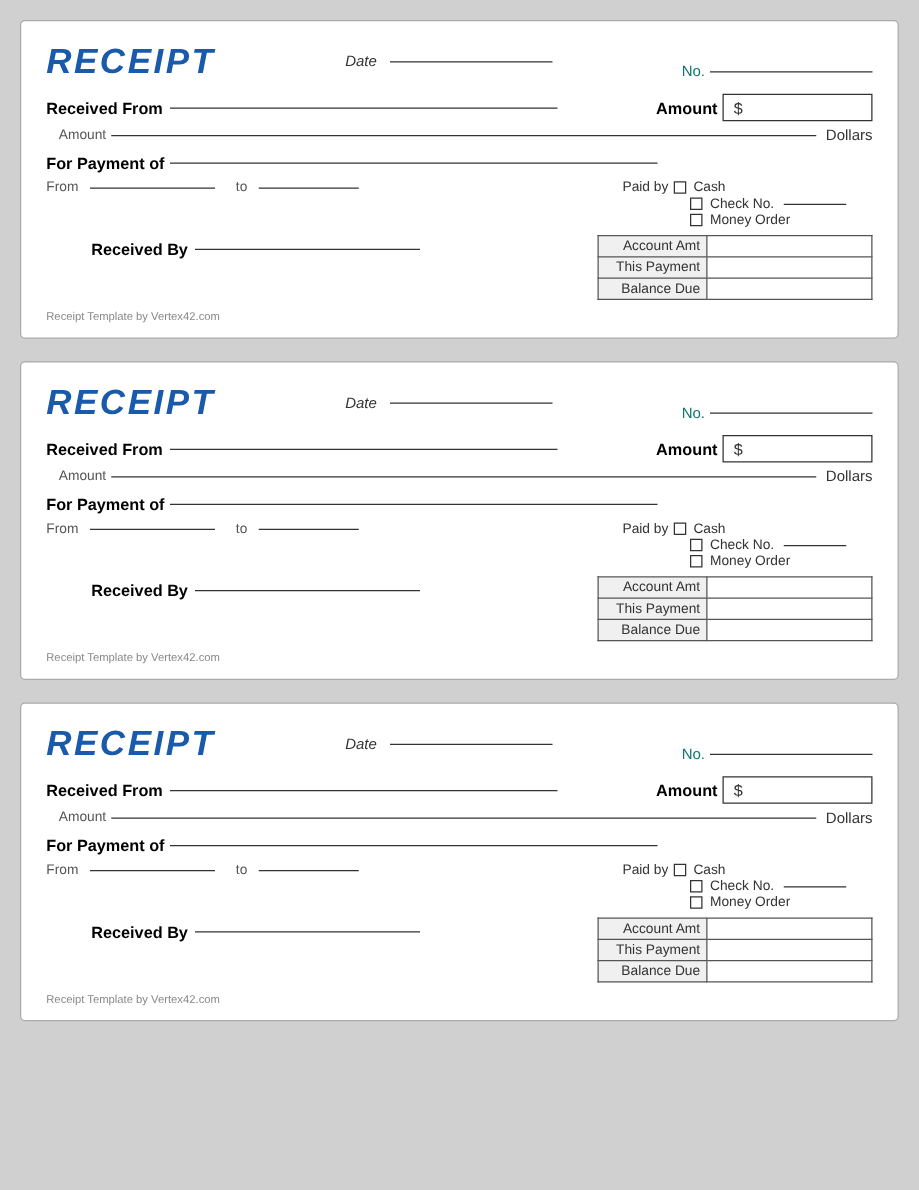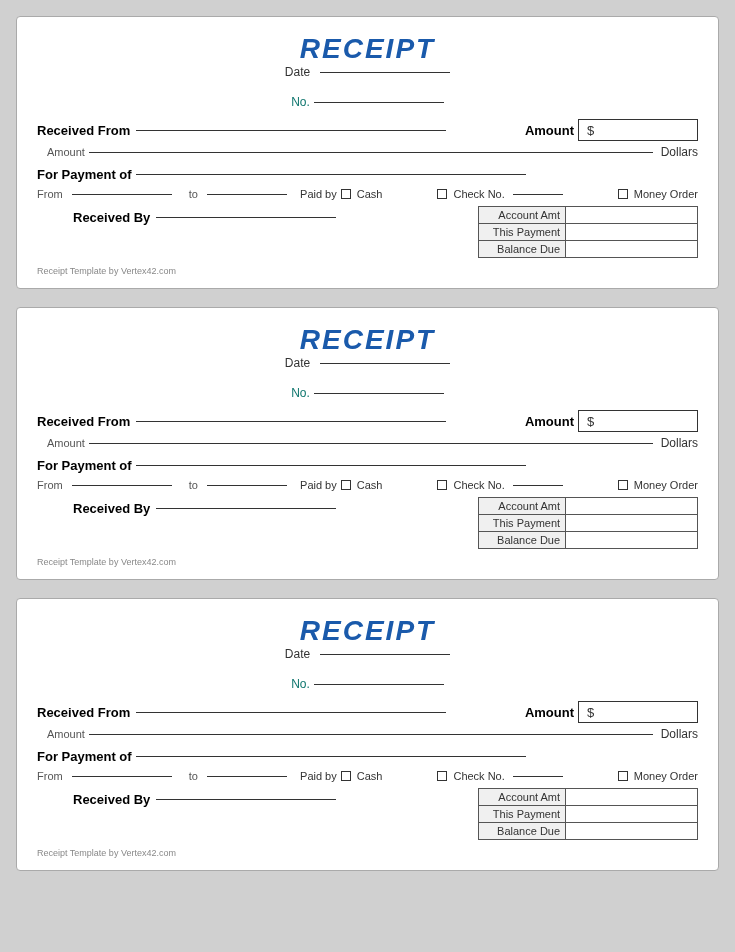--- a/index.html
+++ b/index.html
@@ -16,35 +16,35 @@
       border: 1px solid #aaa;
       border-radius: 4px;
       padding: 16px 20px 12px 20px;
       margin-bottom: 18px;
     }
     .receipt-header {
       display: flex;
       align-items: center;
       justify-content: space-between;
       margin-bottom: 10px;
-      flex-direction: column;
     }
     .receipt-title {
       font-size: 28px;
       font-weight: 900;
       color: #1a5aab;
       letter-spacing: 2px;
       font-style: italic;
     }
     .header-center {
       display: flex;
       align-items: center;
       gap: 6px;
       font-size: 12px;
       color: #333;
+      font-style: italic;
     }
     .header-line {
       display: inline-block;
       width: 130px;
       border-bottom: 1px solid #333;
       margin-left: 4px;
     }
     .header-right {
       display: flex;
       align-items: center;
@@ -175,21 +175,21 @@
       white-space: nowrap;
       margin-left: 8px;
     }
     .to-line {
       display: inline-block;
       width: 80px;
       border-bottom: 1px solid #333;
     }
     .paidby-section {
       display: flex;
-      flex-direction: row;
+      flex-direction: column;
       gap: 1px;
       min-width: 200px;
     }
     .paidby-row {
       display: flex;
       align-items: center;
       gap: 4px;
       font-size: 11px;
       color: #333;
     }

